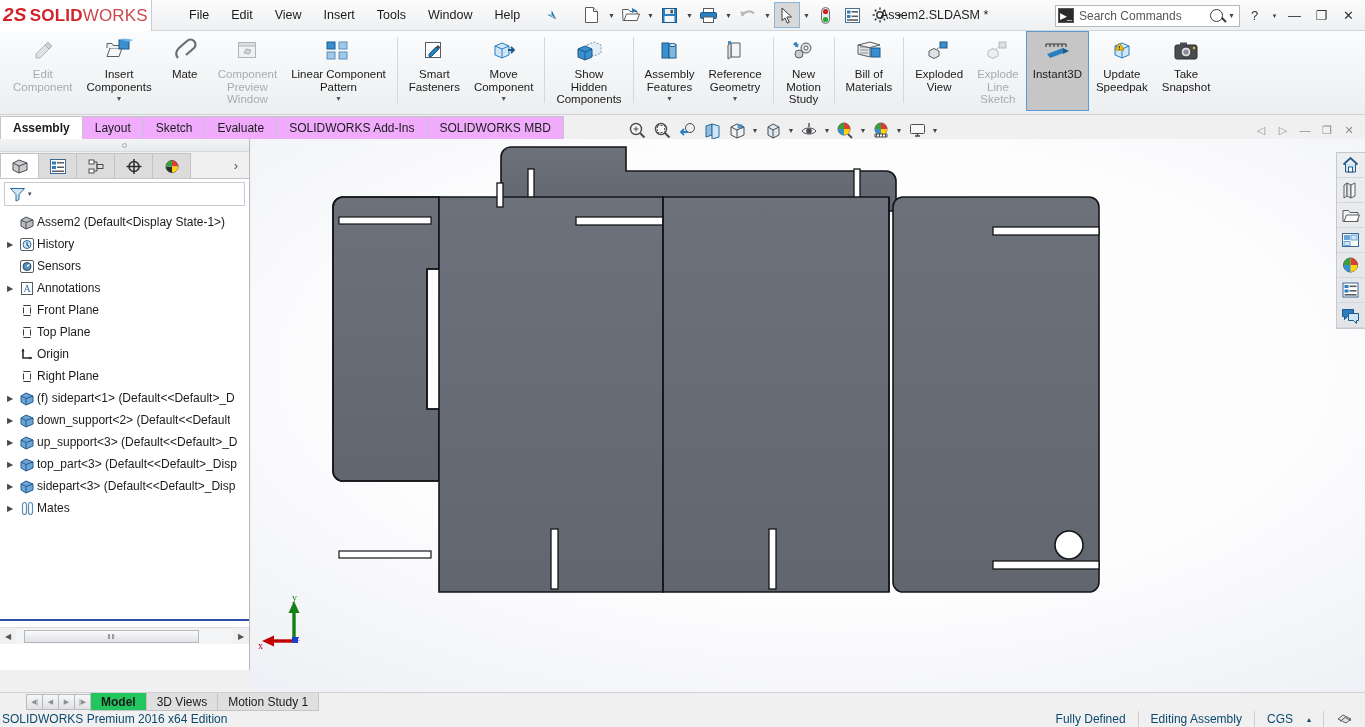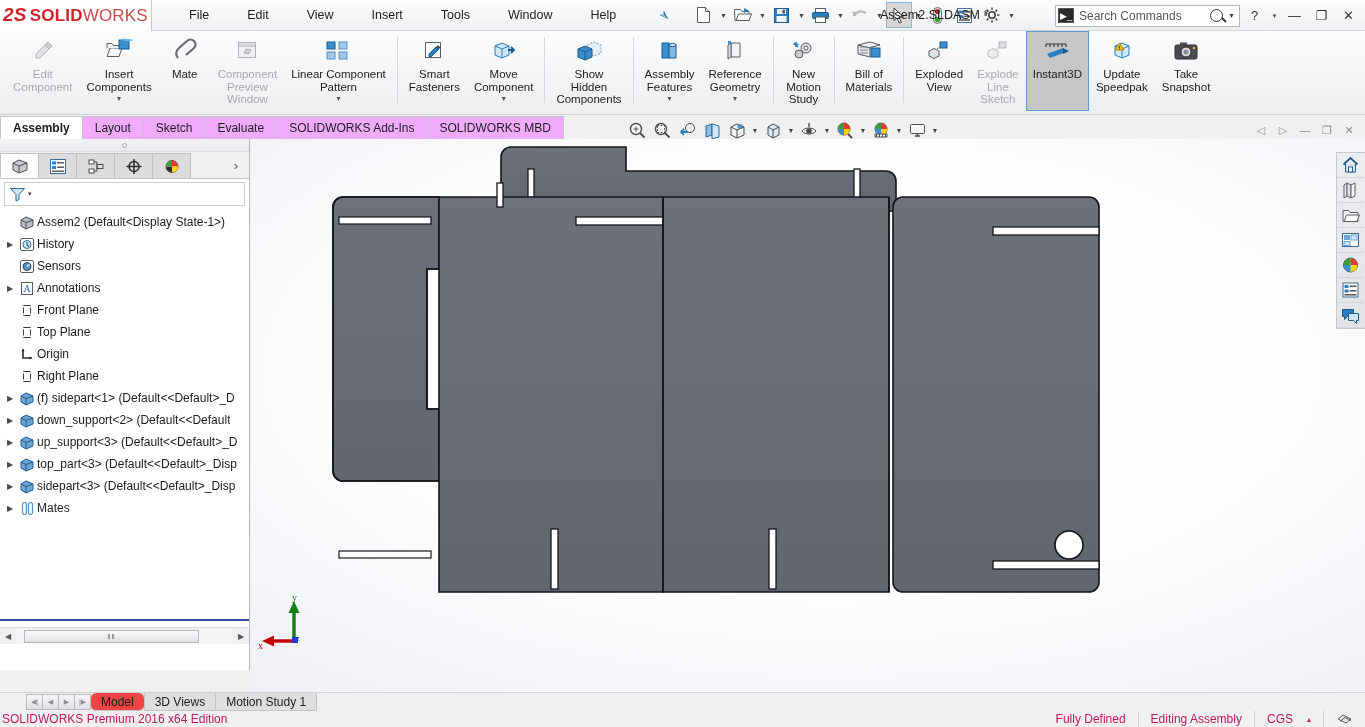--- a/index.html
+++ b/index.html
@@ -21,21 +21,21 @@
   .logo-box {
     width: 152px; height: 31px; background: #ffffff;
     border-right: 1px solid #c9cbce;
     display: flex; align-items: center; justify-content: center;
   }
   .logo-txt { font-size: 17px; font-weight: bold; letter-spacing: .2px; }
   .logo-ds { color: #d1232a; font-style: italic; font-size: 19px; margin-right: 3px; }
   .logo-solid { color: #d1232a; }
   .logo-works { color: #c9494e; font-weight: normal; }
 
-  .menubar { display: flex; align-items: center; margin-left: 26px; gap: 16px; }
+  .menubar { display: flex; align-items: center; margin-left: 26px; gap: 0; }
   .menu-item {
     padding: 4px 11px; font-size: 12.5px; color: #1b1b1b; cursor: default;
   }
   .pin-icon { color: #1d6fa5; font-size: 14px; margin-left: 16px; transform: rotate(45deg); }
 
   .qat { display: flex; align-items: center; margin-left: 20px; gap: 1px; }
   .qbtn {
     width: 26px; height: 26px; display: flex; align-items: center; justify-content: center;
     cursor: default; border: 1px solid transparent;
   }
@@ -215,26 +215,26 @@
     width: 17px; height: 16px; background: linear-gradient(#f6f7f8, #dfe1e4);
     border: 1px solid #b8babd; margin-right: -1px;
     display: flex; align-items: center; justify-content: center;
     font-size: 7px; color: #8d8f92; cursor: default;
   }
   .btab {
     padding: 2px 10px; font-size: 12px; background: #dfdfdf;
     border: 1px solid #c2c4c7; border-top: none; margin-right: -1px;
     height: 18px; cursor: default; display: flex; align-items: center;
   }
-  .btab.active { background: #ef4444; font-weight: normal; border-radius: 6px; }
+  .btab.active { background: #22c55e; font-weight: bold; }
 
   .statusbar {
     position: absolute; left: 0; top: 711px; width: 1365px; height: 16px;
     background: #f0f0f0; display: flex; align-items: center;
-    font-size: 12px; color: #be185d;
+    font-size: 12px; color: #0c4a6e;
   }
   .st-left { margin-left: 2px; }
   .st-right { position: absolute; right: 0; display: flex; align-items: center; height: 16px; text-align: right; }
   .st-cell { padding: 0 12px; border-left: 1px solid #cdcfd2; height: 16px;
     display: flex; align-items: center; }
   .st-cell.nb { border-left: none; }
 </style>
 </head>
 <body>
 

